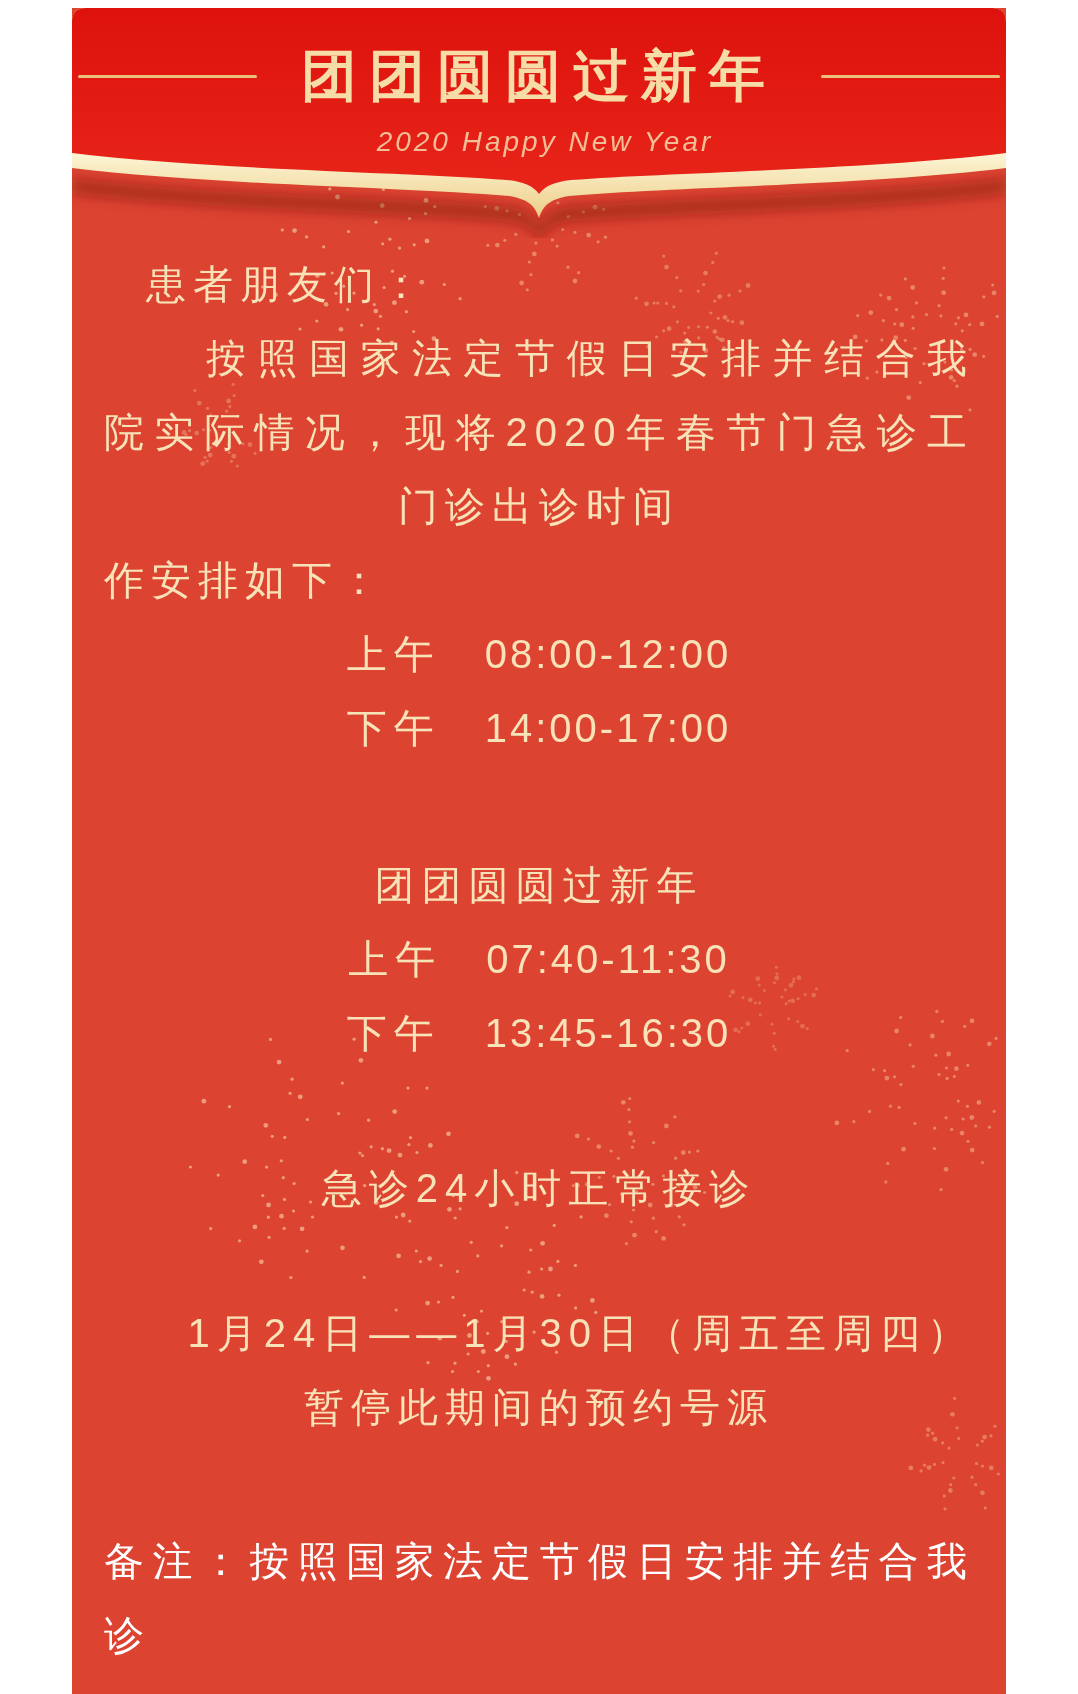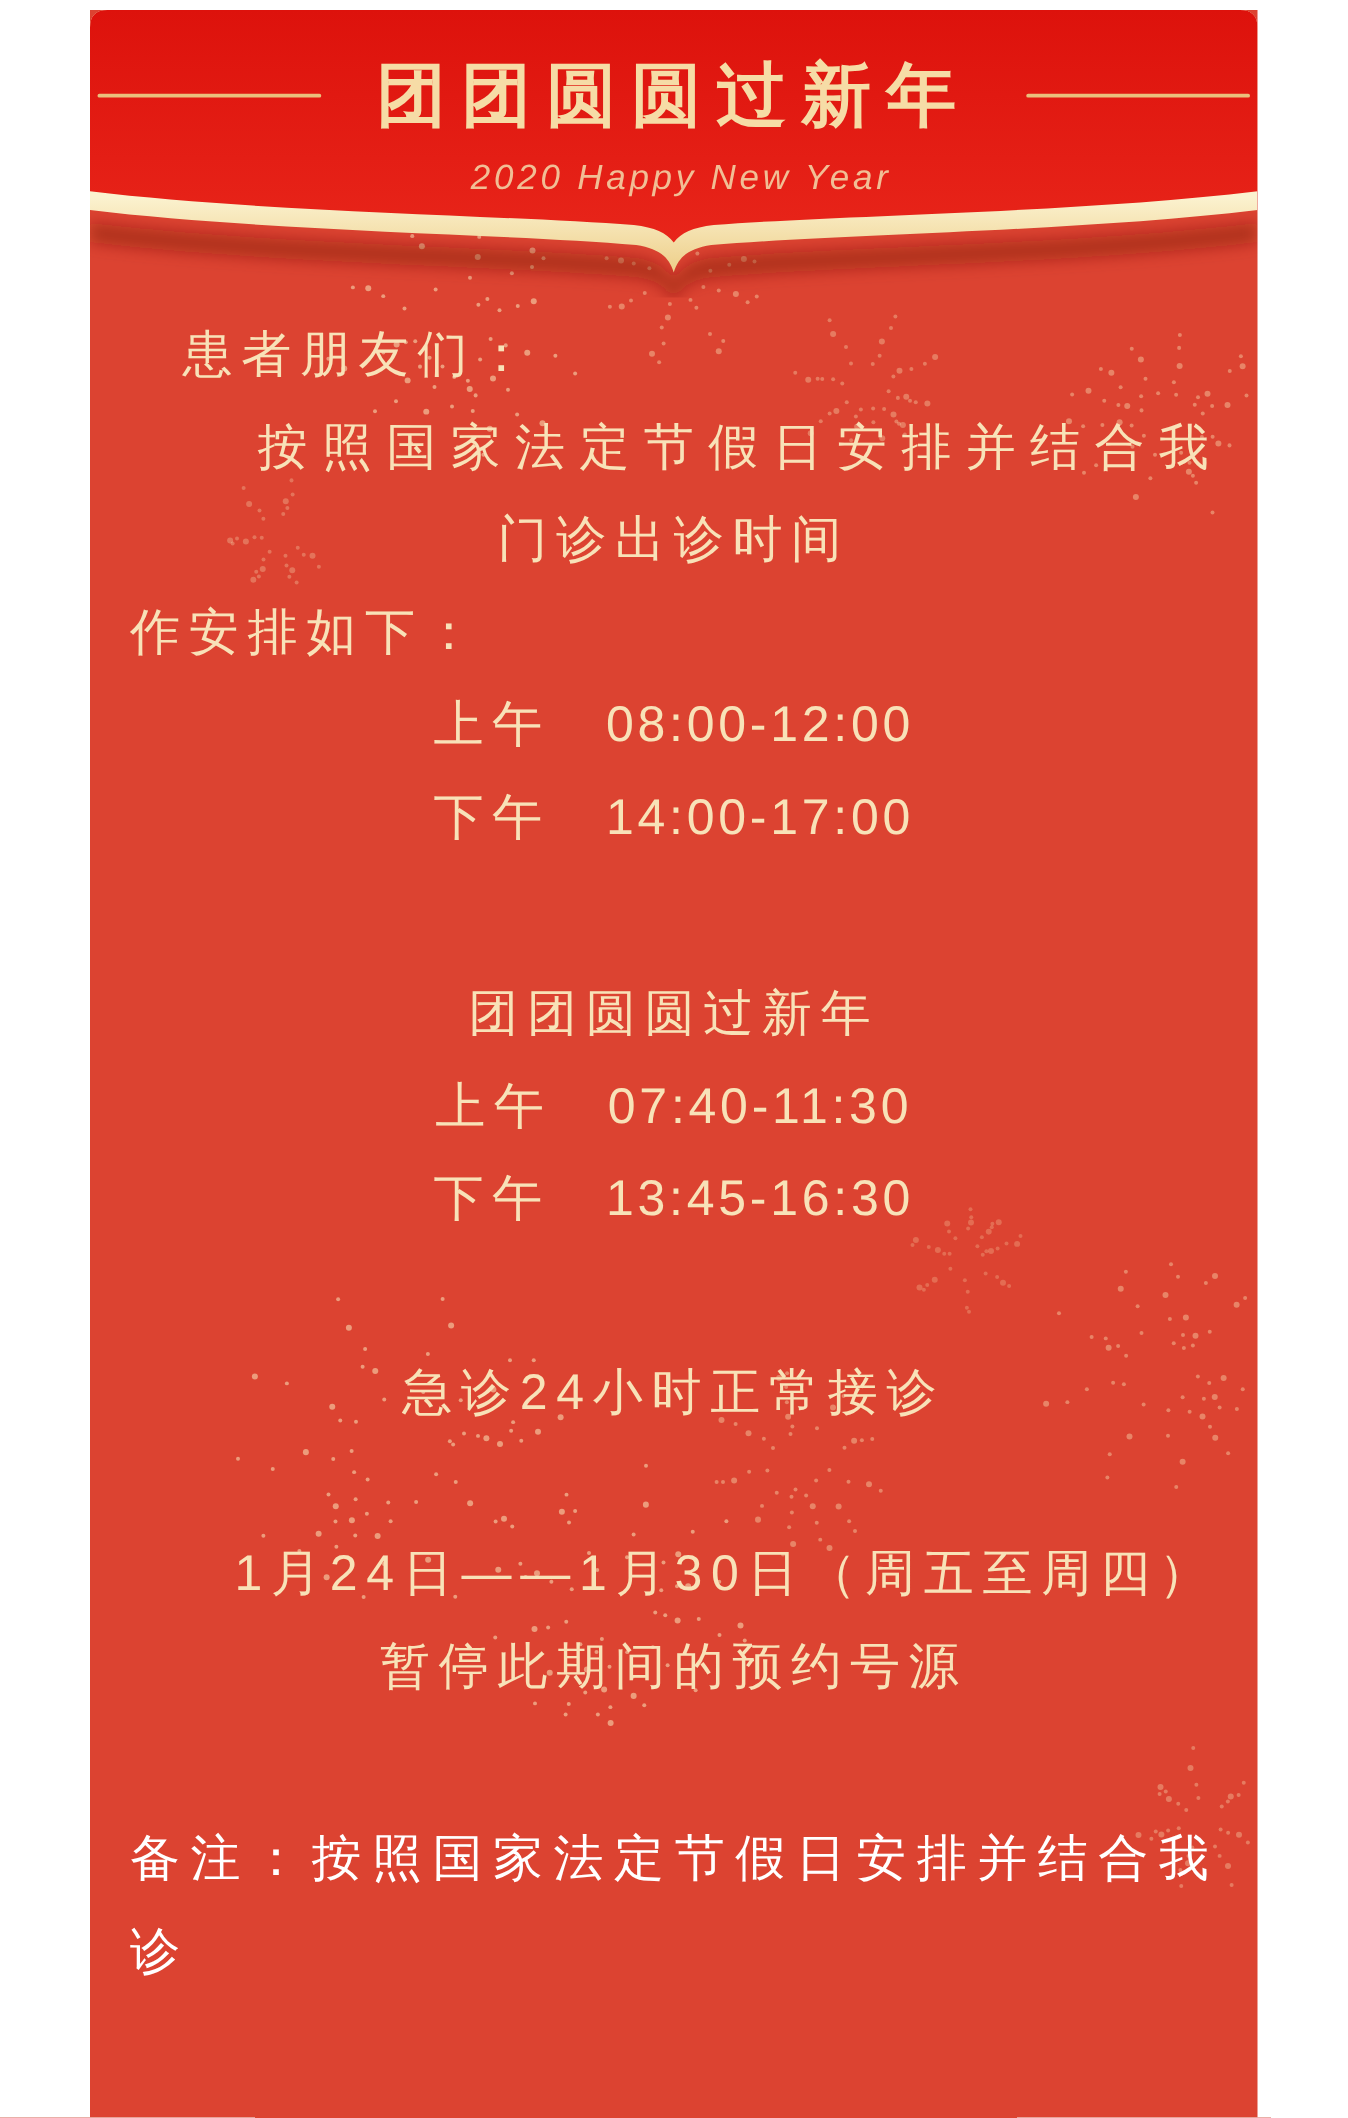--- a/index.html
+++ b/index.html
@@ -609,20 +609,21 @@
         <span class="hline"></span>
         <h1 class="title">团团圆圆过新年</h1>
         <span class="hline"></span>
       </div>
       <div class="subtitle">2020 Happy New Year</div>
     </div>
 
     <div class="content">
       <div class="line salutation">患者朋友们：</div>
       <div class="line jl p-first">按照国家法定节假日安排并结合我</div>
+      <div class="line jl">院实际情况，现将2020年春节门急诊工</div>
       <div class="line center">门诊出诊时间</div>
 
       <div class="line">作安排如下：</div>
       <div class="line timerow">
         <span class="lbl">上午</span>
         <span class="tval">08:00-12:00</span>
       </div>
       <div class="line timerow">
         <span class="lbl">下午</span>
         <span class="tval">14:00-17:00</span>

